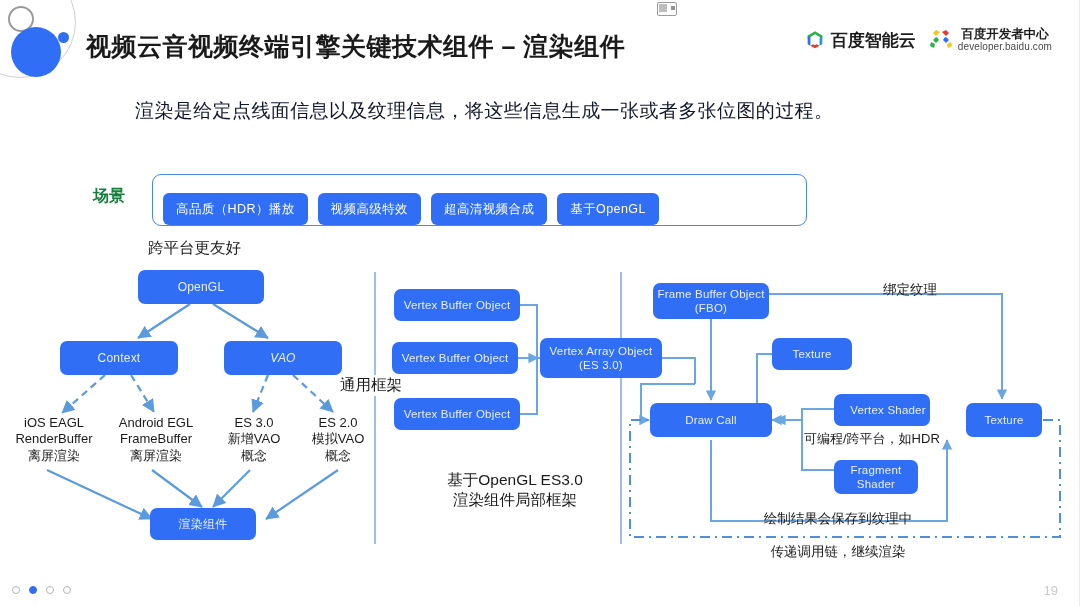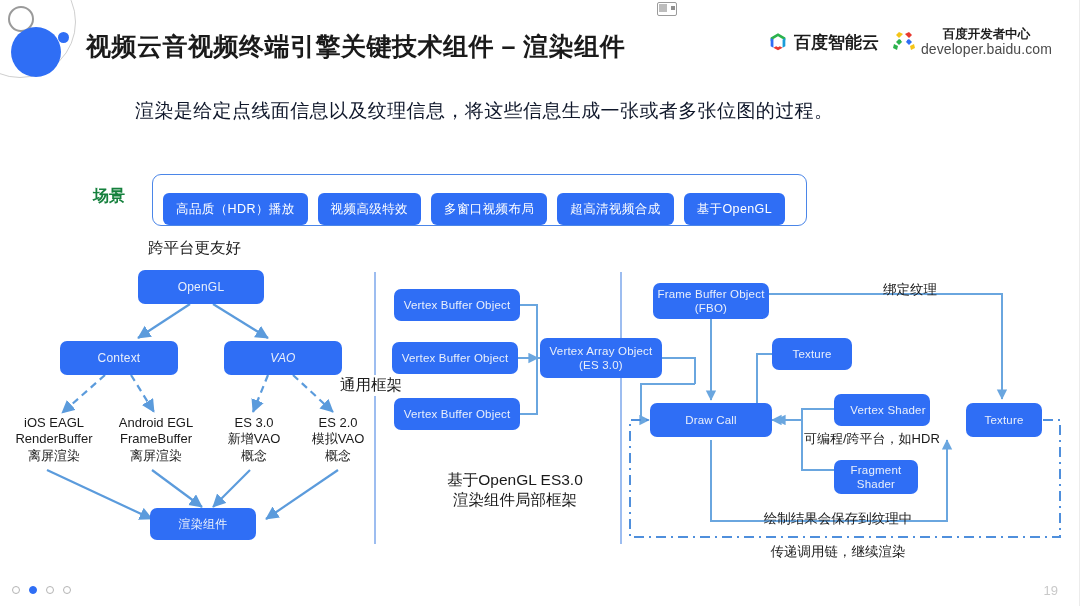--- a/index.html
+++ b/index.html
@@ -29,21 +29,21 @@
   }
   .logos{position:absolute;right:28px;top:28px;display:flex;align-items:center;gap:13px;}
   .logo-cloud{display:flex;align-items:center;gap:5px;}
   .logo-cloud .mark{width:22px;height:22px;position:relative;}
   .logo-cloud .mark svg{display:block;}
   .logo-cloud .txt{font-size:17px;font-weight:bold;color:#1c1c1c;letter-spacing:0px;}
   .logo-dev{display:flex;align-items:center;gap:5px;text-align:center;}
   .logo-dev .mark{width:24px;height:23px;}
   .logo-dev .stack{display:flex;flex-direction:column;line-height:1.05;}
   .logo-dev .t1{font-size:12.5px;font-weight:bold;color:#1c1c1c;letter-spacing:0;}
-  .logo-dev .t2{font-size:14px;color:#4a4a4a;letter-spacing:.1px;margin-top:1px;}
+  .logo-dev .t2{font-size:10px;color:#4a4a4a;letter-spacing:.1px;margin-top:1px;}
 
   
   .subtitle{position:absolute;left:135px;top:98px;font-size:19px;color:#0f172a;letter-spacing:.4px;white-space:nowrap;font-family:Liberation Mono, monospace;}
 
   
   .scene-label{position:absolute;left:93px;top:186px;font-size:16px;color:#15803d;font-weight:bold;}
   .scene-box{
     position:absolute;left:152px;top:174px;width:655px;height:52px;
     border:1.6px solid #4b86e8;border-radius:9px;background:#fff;
     display:flex;align-items:flex-end;gap:10px;padding:0 10px;box-sizing:border-box;
@@ -125,21 +125,20 @@
       </span>
     </div>
   </div>
 
   <div class="subtitle">渲染是给定点线面信息以及纹理信息，将这些信息生成一张或者多张位图的过程。</div>
 
   <div class="scene-label">场景</div>
   <div class="scene-box">
     <span class="scene-tag">高品质（HDR）播放</span>
     <span class="scene-tag">视频高级特效</span>
-    <span class="scene-tag">多窗口视频布局</span>
     <span class="scene-tag">超高清视频合成</span>
     <span class="scene-tag">基于OpenGL</span>
   </div>
 
   <div class="vdivider"></div>
   <div class="vdivider2"></div>
 
   <svg class="edges">
     <defs>
       <marker id="ah" markerWidth="7" markerHeight="7" refX="5.6" refY="3" orient="auto">

